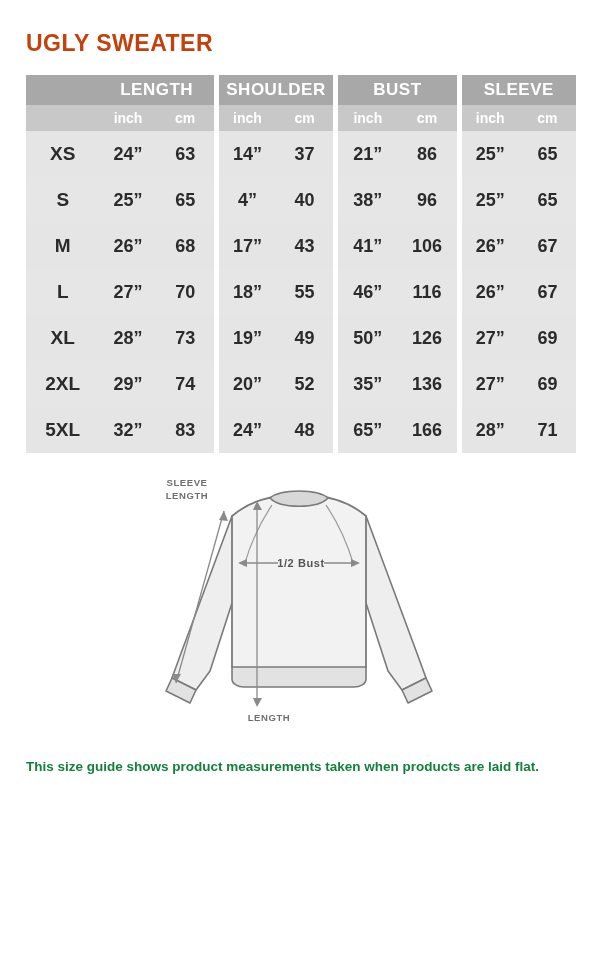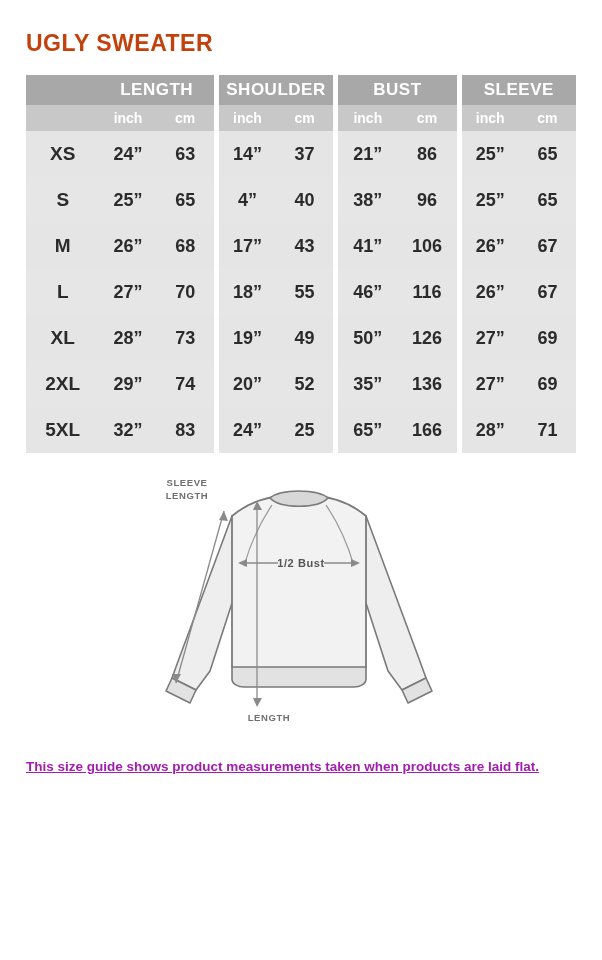--- a/index.html
+++ b/index.html
@@ -103,23 +103,22 @@
   .lbl-bust {
     font-size: 11px;
     fill: #555555;
   }
 
   
   .footer {
     margin: 16px 26px 0 26px;
     font-size: 13.5px;
     line-height: 1.45;
-    color: #a21caf;
-    font-weight: bold;
-    text-decoration: underline;
+    color: #15803d;
+    font-weight: bold;
   }
 </style>
 </head>
 <body>
 
 <div class="page">
 
   <div class="title">UGLY SWEATER</div>
 
   <div class="table-wrap">
@@ -248,21 +247,21 @@
           <td class="sep"></td>
           <td>27”</td>
           <td>69</td>
         </tr>
         <tr class="odd">
           <td class="size-cell">5XL</td>
           <td>32”</td>
           <td>83</td>
           <td class="sep"></td>
           <td>24”</td>
-          <td>25</td>
+          <td>48</td>
           <td class="sep"></td>
           <td>65”</td>
           <td>166</td>
           <td class="sep"></td>
           <td>28”</td>
           <td>71</td>
         </tr>
       </tbody>
     </table>
   </div>

